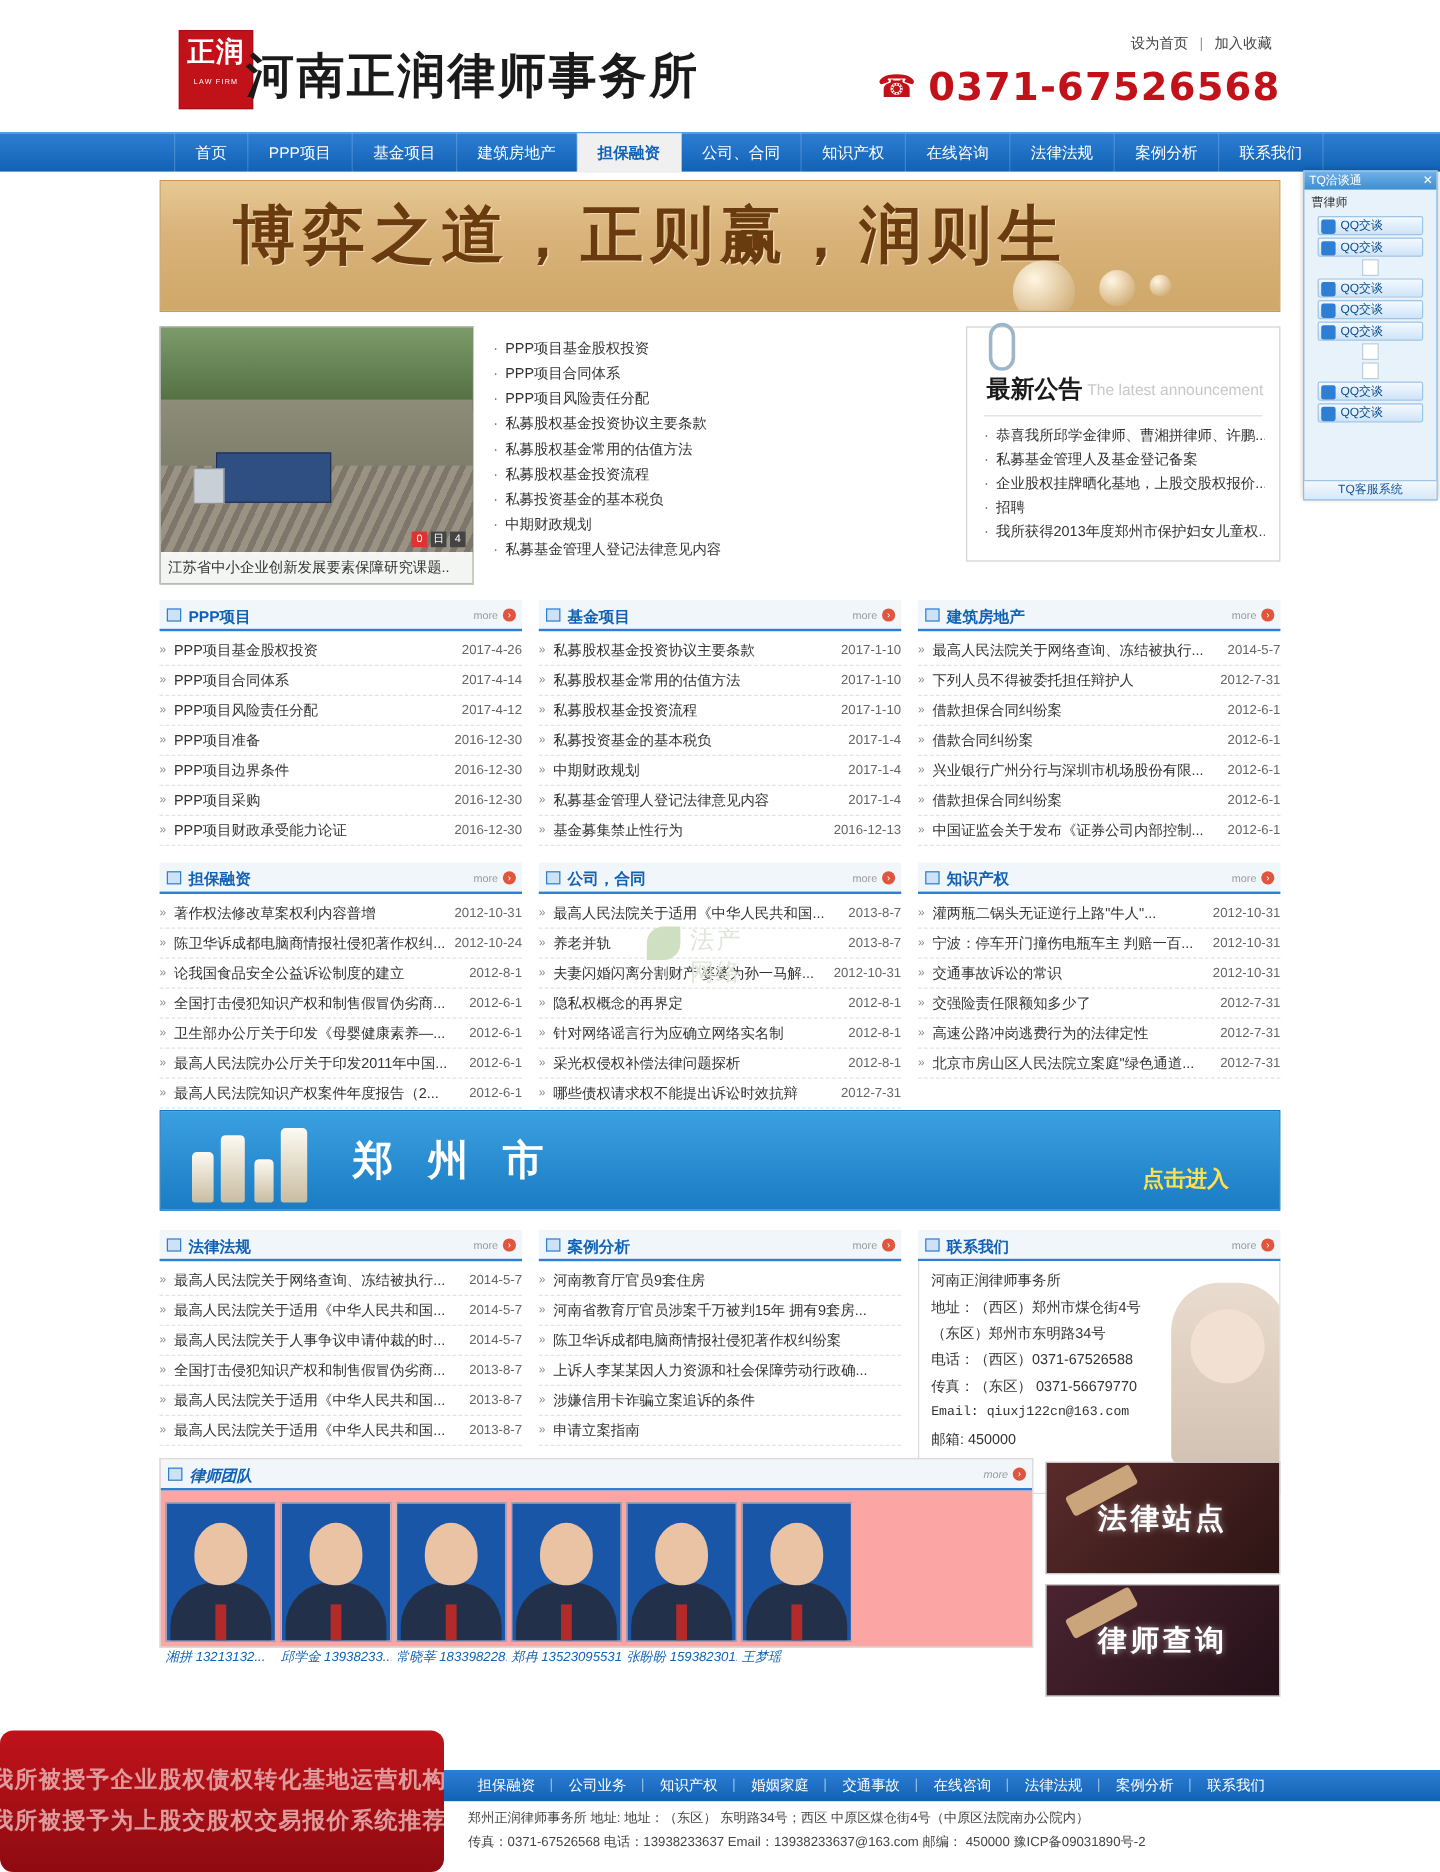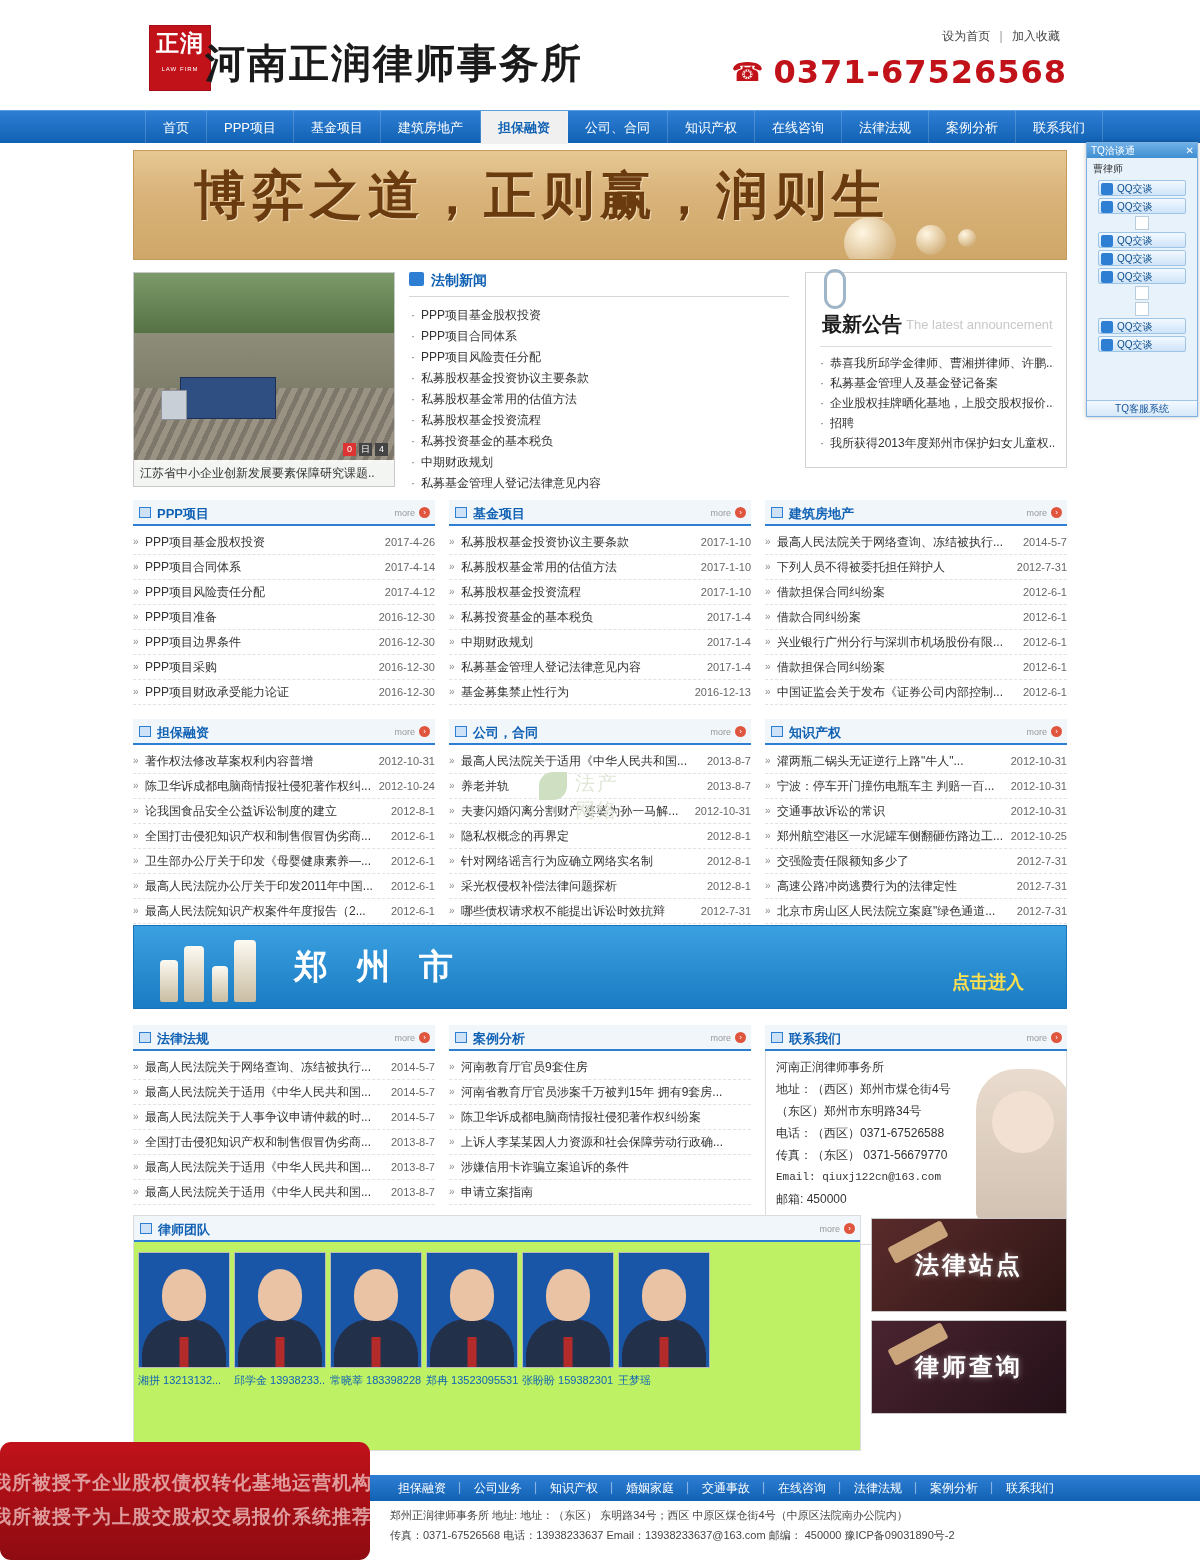--- a/index.html
+++ b/index.html
@@ -193,22 +193,22 @@
   .contact .mono { font-family:"Liberation Mono", monospace; font-size:11px; }
   .contact .agent {
     position:absolute; right:-6px; top:18px; width:96px; height:150px;
     background:linear-gradient(#e6d6c6,#cbb8a6); border-radius:40px 40px 6px 6px; opacity:.85;
   }
   .contact .agent:before { content:""; position:absolute; left:16px; top:22px; width:62px; height:62px;
     border-radius:50%; background:#f0dccb; }
 
   
   .lawyers {
-    position:absolute; left:133px; top:1215px; width:728px; height:236px;
-    border:1px solid #dcdcdc; background:#bef264;
+    position:absolute; left:133px; top:1215px; width:728px; height:158px;
+    border:1px solid #dcdcdc; background:#fca5a5;font-style:italic;
   }
   .lw-hd { height:26px; border-bottom:2px solid #2e7fd4; background:#f1f6fb; position:relative; }
   .lw-hd .ic { position:absolute; left:6px; top:7px; width:12px; height:11px; border:1px solid #2e7fd4; background:#cde2f6;}
   .lw-hd .tt { position:absolute; left:24px; top:5px; font-size:13px; font-weight:bold; color:#1162b4; }
   .lw-hd .more { position:absolute; right:20px; top:8px; font-size:9px; color:#999; }
   .lw-hd .mdot { position:absolute; right:5px; top:7px; width:11px; height:11px; border-radius:50%;
     background:#e0553d; color:#fff; font-size:8px; text-align:center; line-height:11px; }
   .lw-list { display:flex; gap:4px; padding:10px 0 0 4px; }
   .lw { width:92px; }
   .lw .ph { width:92px; height:116px; border:1px solid #bbb; background:#1a56a8; position:relative; overflow:hidden; }
@@ -349,21 +349,20 @@
       <div class="truck"></div>
       <div class="dots">
           <i class="on">0</i>
           <i class="">日</i>
           <i class="">4</i>
         </div>
       <div class="caption">江苏省中小企业创新发展要素保障研究课题..</div>
     </div>
 
     <div class="newsbox">
-      <div class="nb-title">法制新闻</div>
       <ul>
           <li>PPP项目基金股权投资</li>
           <li>PPP项目合同体系</li>
           <li>PPP项目风险责任分配</li>
           <li>私募股权基金投资协议主要条款</li>
           <li>私募股权基金常用的估值方法</li>
           <li>私募股权基金投资流程</li>
           <li>私募投资基金的基本税负</li>
           <li>中期财政规划</li>
           <li>私募基金管理人登记法律意见内容</li>
@@ -594,24 +593,20 @@
             </li>
             <li>
               <span class="t">宁波：停车开门撞伤电瓶车主 判赔一百...</span>
               <span class="d">2012-10-31</span>
             </li>
             <li>
               <span class="t">交通事故诉讼的常识</span>
               <span class="d">2012-10-31</span>
             </li>
             <li>
-              <span class="t">郑州航空港区一水泥罐车侧翻砸伤路边工...</span>
-              <span class="d">2012-10-25</span>
-            </li>
-            <li>
               <span class="t">交强险责任限额知多少了</span>
               <span class="d">2012-7-31</span>
             </li>
             <li>
               <span class="t">高速公路冲岗逃费行为的法律定性</span>
               <span class="d">2012-7-31</span>
             </li>
             <li>
               <span class="t">北京市房山区人民法院立案庭"绿色通道...</span>
               <span class="d">2012-7-31</span>

